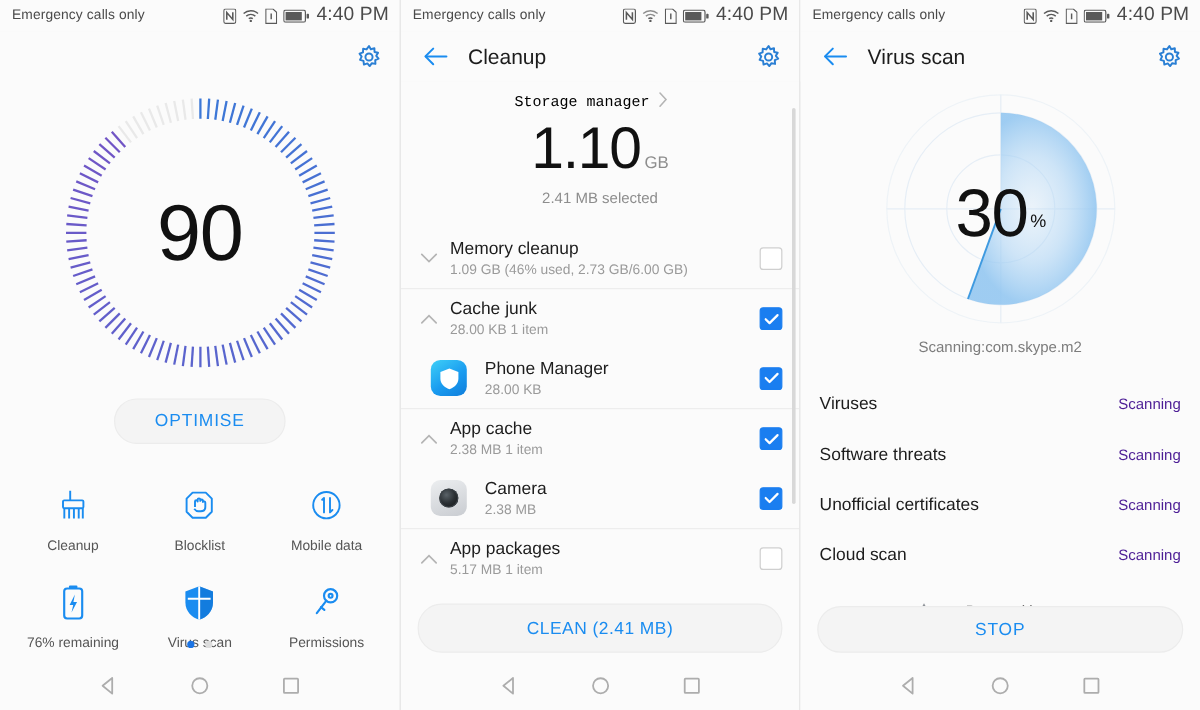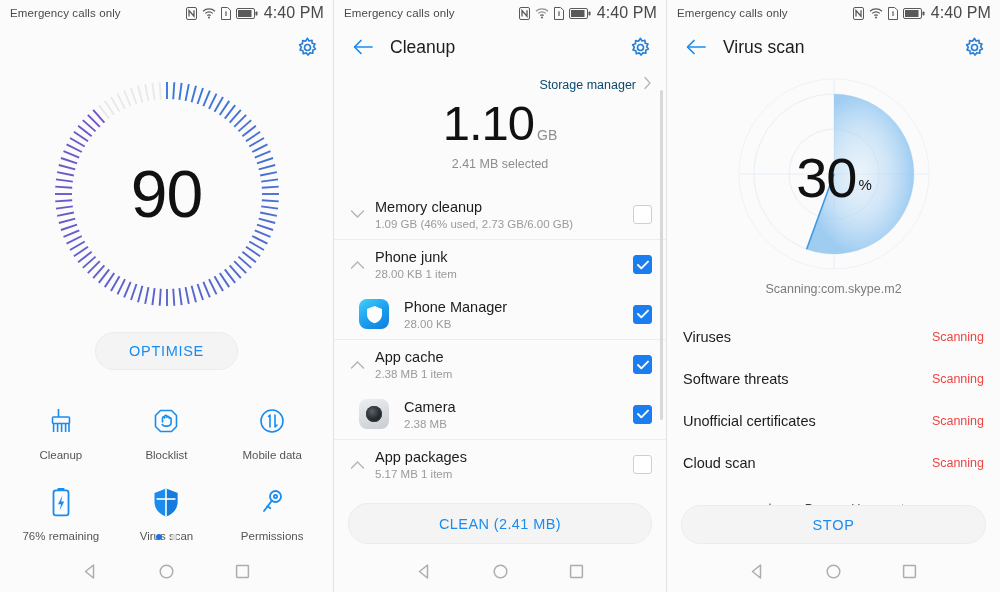--- a/index.html
+++ b/index.html
@@ -82,23 +82,23 @@
   .dots {
     position: absolute; bottom: 10px; left: 0; right: 0;
     display: flex; justify-content: center; gap: 9px;
   }
   .dot { width: 6px; height: 6px; border-radius: 50%; background: #dcdcdc; }
   .dot.active { background: #1b74e4; }
 
   
   .p2-body { flex: 1; position: relative; overflow: hidden; background: #fbfbfb; }
   .storage-row {
-    display: flex; align-items: center; justify-content: flex-end;
+    display: flex; align-items: center; justify-content: center;
     padding: 8px 14px 0 0;
-    font-size: 12.5px; color: #0c4a6e; cursor: pointer;
+    font-size: 12.5px; color: #000000; cursor: pointer; font-family: Liberation Mono, monospace;
   }
   .chev-r { margin-left: 7px; }
   .big-size {
     text-align: center; margin-top: 6px;
     font-size: 49px; color: #111; line-height: 1; letter-spacing: -1px;
   }
   .big-size .unit { font-size: 14px; color: #8d8d8d; margin-left: 3px; letter-spacing: 0; }
   .sub-sel { text-align: center; margin-top: 9px; font-size: 12.5px; color: #8d8d8d; }
   .list { margin-top: 18px; }
   .grp-row {
@@ -160,21 +160,21 @@
     font-size: 56px; color: #111; letter-spacing: -1px;
   }
   .radar-num .pc { font-size: 15px; color: #111; align-self: center; margin: 14px 0 0 2px; }
   .scanning-line { margin-top: 2px; font-size: 12.5px; color: #7c7c7c; }
   .scan-list { width: 100%; padding: 0 16px; margin-top: 20px; }
   .scan-row {
     display: flex; align-items: center; justify-content: space-between;
     height: 42px;
   }
   .scan-name { font-size: 14.5px; color: #1c1c1c; }
-  .scan-status { font-size: 12.5px; color: #ef4444; text-align: right; }
+  .scan-status { font-size: 12.5px; color: #4c1d95; text-align: right; }
   .powered {
     margin-top: 18px; display: flex; align-items: center; gap: 6px;
     font-size: 12.5px; color: #3c3c3c;
   }
   .avast-mark { width: 36px; height: 14px; position: relative; }
   .stop-btn-wrap { position: absolute; left: 0; right: 0; bottom: 6px; padding: 0 14px; }
   .stop-btn {
     height: 39px; border-radius: 20px;
     background: #f4f4f4; border: 1px solid #ececec;
     display: flex; align-items: center; justify-content: center;
@@ -518,21 +518,21 @@
           <span class="cb"></span>
         </div>
 
         <div class="grp-row">
           <span class="chev-box">
             <svg width="15" height="10" viewBox="0 0 15 10" fill="none" stroke="#b4b4b4" stroke-width="1.4" stroke-linecap="round">
                 <path d="M1.5 8 L7.5 2 L13.5 8"></path>
               </svg>
           </span>
           <span class="grp-texts">
-            <span class="grp-title" style="display:block">Phone junk</span>
+            <span class="grp-title" style="display:block">Cache junk</span>
             <span class="grp-sub" style="display:block">28.00 KB  1 item</span>
           </span>
           <span class="cb on">
             <svg width="12" height="10" viewBox="0 0 12 10" fill="none" stroke="#fff" stroke-width="1.9" stroke-linecap="round" stroke-linejoin="round">
                 <path d="M1 5 L4.3 8.3 L11 1.6"></path>
               </svg>
           </span>
         </div>
 
         <div class="child-row">

